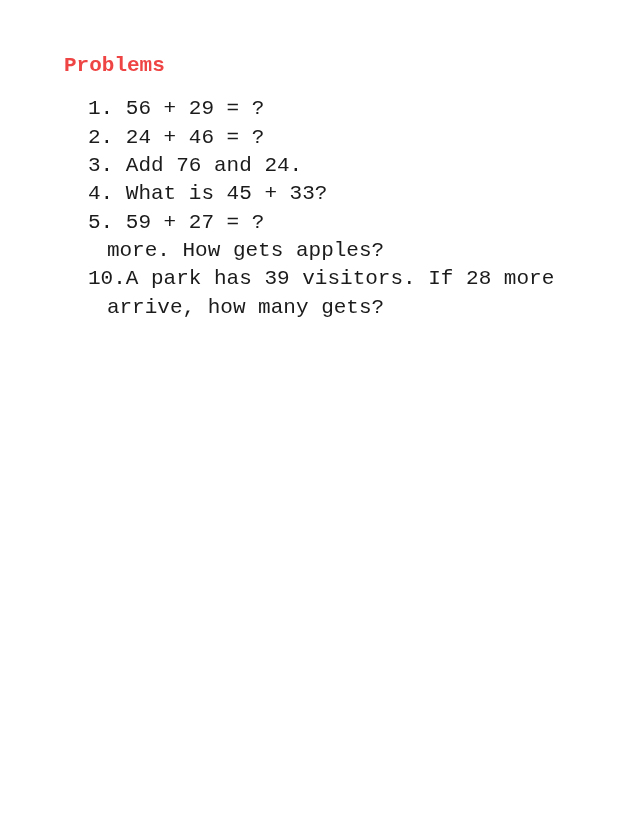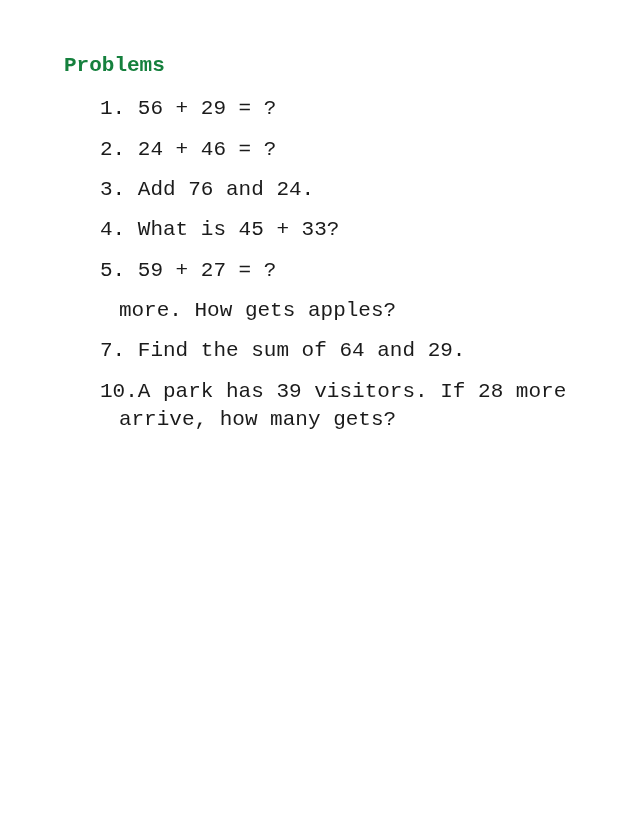--- a/index.html
+++ b/index.html
@@ -14,30 +14,30 @@
     color: #1b1b1b;
     overflow: hidden;
   }
   .doc-title {
     margin: 0;
     font-family: "Liberation Mono", "DejaVu Sans Mono", monospace;
     font-size: 21px;
     line-height: 28.4px;
     font-weight: bold;
     letter-spacing: 0;
-    color: #15803d;
+    color: #ef4444;
   }
   .problem-list {
     list-style: none;
     margin: 15px 0 0 24px;
     padding: 0;
     font-size: 21px;
     line-height: 28.35px;
   }
-  .problem-item { margin: 12px; padding: 0; }
+  .problem-item { margin: 0; padding: 0; }
   .problem-line { white-space: pre; }
   .problem-num {
     display: inline-block;
     width: 3ch;
     white-space: pre;
   }
   .continuation { margin-left: 1.5ch; }
 </style>
 </head>
 <body>
@@ -57,20 +57,17 @@
       <li class="problem-item">
         <div class="problem-line"><span class="problem-num">4.</span><span class="problem-text">What is 45 + 33?</span></div>
       </li>
       <li class="problem-item">
         <div class="problem-line"><span class="problem-num">5.</span><span class="problem-text">59 + 27 = ?</span></div>
       </li>
       <li class="problem-item">
         <div class="problem-line continuation">more. How gets apples?</div>
       </li>
       <li class="problem-item">
-        <div class="problem-line"><span class="problem-num">7.</span><span class="problem-text">Find the sum of 64 and 29.</span></div>
-      </li>
-      <li class="problem-item">
         <div class="problem-line"><span class="problem-num">10.</span><span class="problem-text">A park has 39 visitors. If 28 more</span></div>
         <div class="problem-line continuation">arrive, how many gets?</div>
       </li>
     </ol>
 </div>
 
 </body></html>

